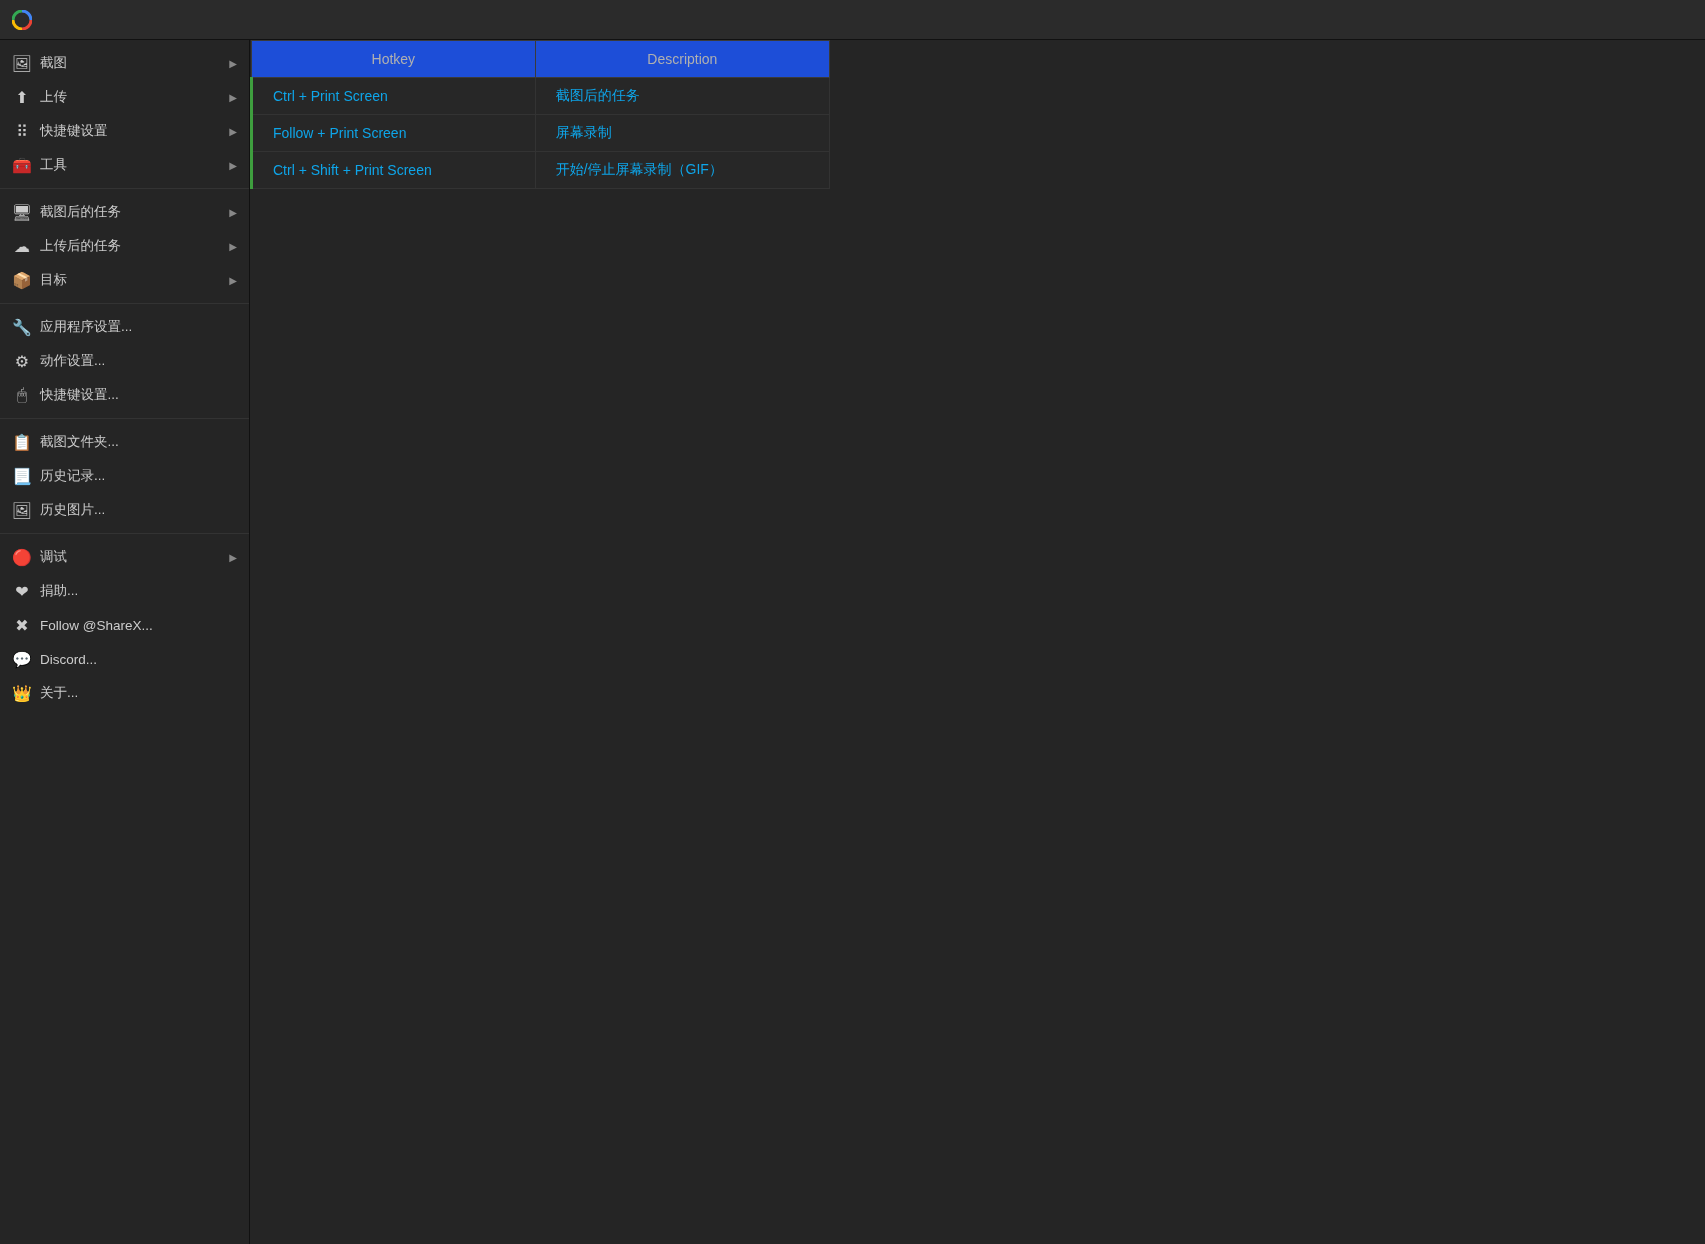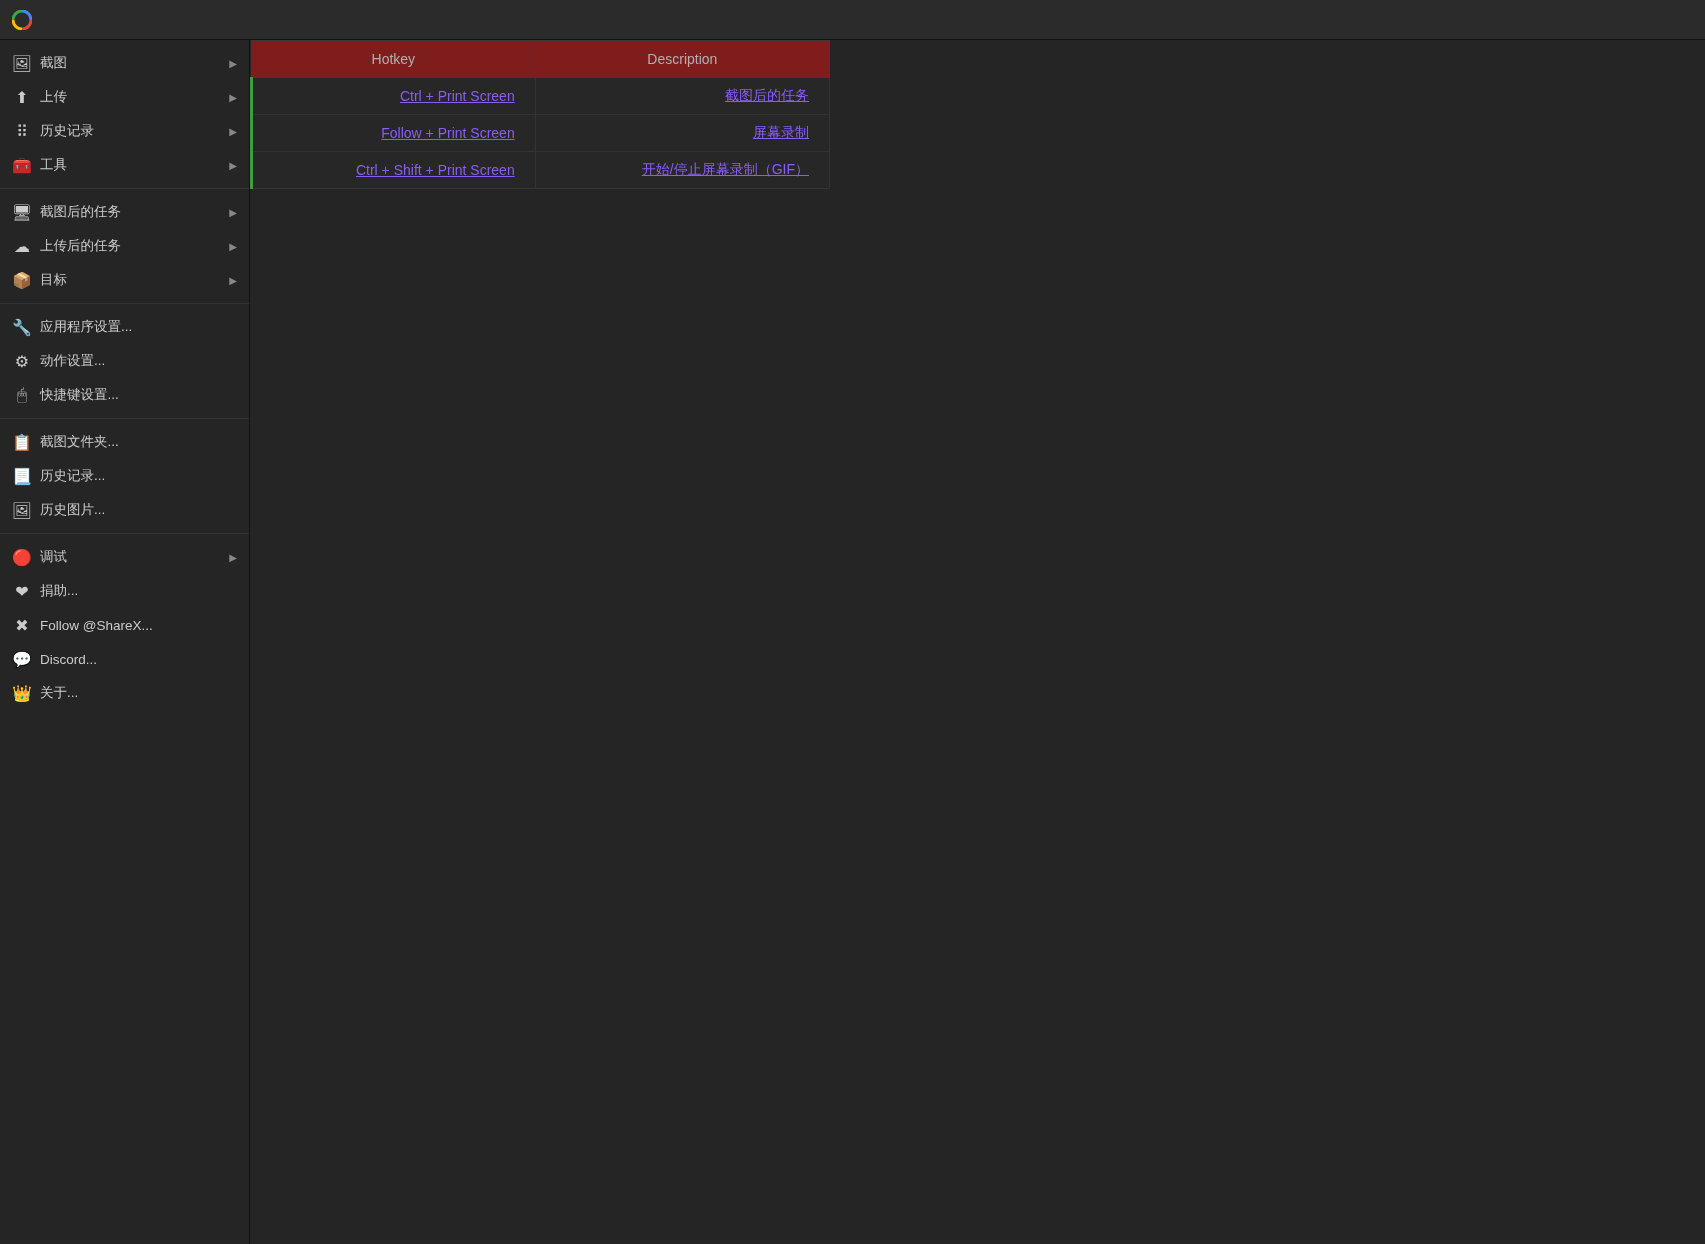--- a/index.html
+++ b/index.html
@@ -110,34 +110,33 @@
       overflow: hidden;
     }
 
     
     .hotkey-table {
       width: 580px;
       border-collapse: collapse;
       font-size: 14px;
     }
     .hotkey-table th {
-      background: #7f1d1d;
+      background: #1d4ed8;
       color: #b0b0b0;
       font-weight: normal;
       padding: 10px 20px;
       text-align: center;
       border: 1px solid #3a3a3a;
     }
     .hotkey-table td {
       padding: 9px 20px;
-      text-align: right;
+      text-align: left;
       border: 1px solid #333;
       background: #272727;
-      color: #8b5cf6;
-      text-decoration: underline;
+      color: #0ea5e9;
     }
     .hotkey-table tr td:first-child {
       border-left: 3px solid #3e9e3e;
     }
   </style>
 </head>
 <body>
 
 <div class="titlebar">
   <div class="titlebar-left">
@@ -166,21 +165,21 @@
         <span>截图</span>
         <span class="arrow">▶</span>
       </div>
       <div class="sidebar-item">
         <span class="icon">⬆</span>
         <span>上传</span>
         <span class="arrow">▶</span>
       </div>
       <div class="sidebar-item">
         <span class="icon">⠿</span>
-        <span>历史记录</span>
+        <span>快捷键设置</span>
         <span class="arrow">▶</span>
       </div>
       <div class="sidebar-item">
         <span class="icon">🧰</span>
         <span>工具</span>
         <span class="arrow">▶</span>
       </div>
       <div class="sidebar-divider"></div>
       <div class="sidebar-item">
         <span class="icon">🖥</span>

